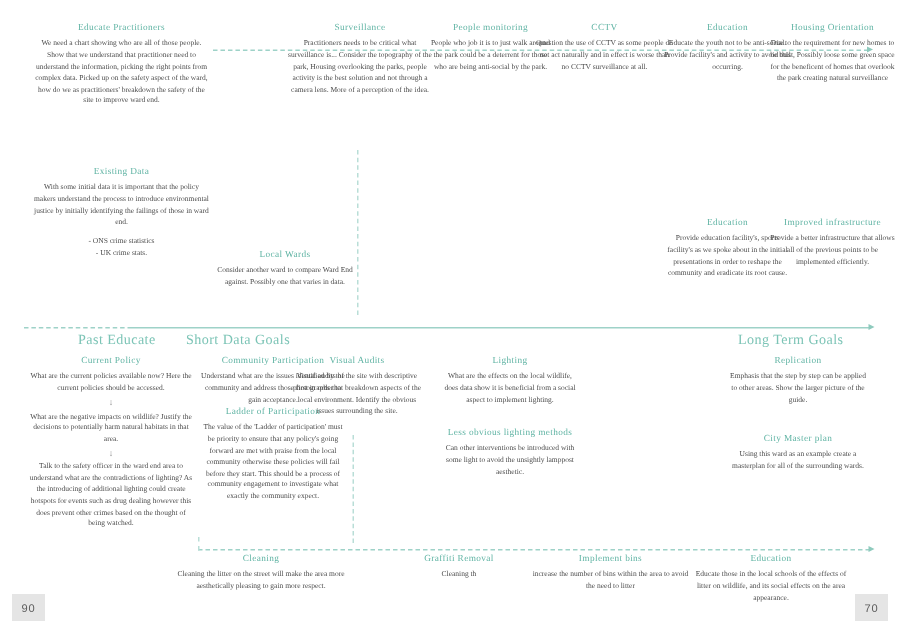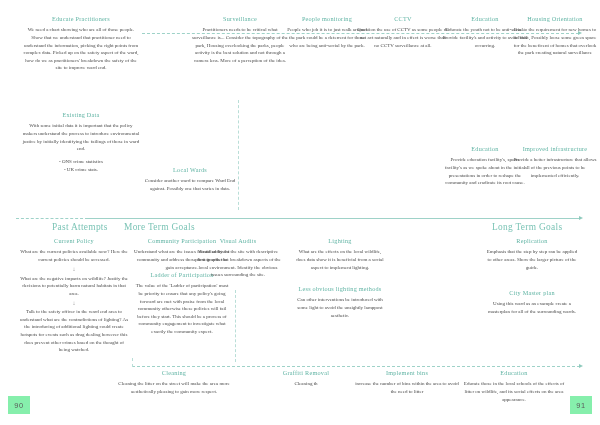--- a/index.html
+++ b/index.html
@@ -78,21 +78,21 @@
     text-align: center;
     color: #8a8a8a;
     font-size: 6px;
     line-height: 1;
     margin: 2.5px 0;
   }
 
   
   .page-num {
     position: absolute;
-    background: #86efac;
+    background: #e5e5e5;
     color: #5b5b5b;
     font-size: 7.4px;
     font-family: "Liberation Sans", sans-serif;
     letter-spacing: 0.6px;
     display: flex;
     align-items: center;
     justify-content: center;
   }
   .page-num.left  { left: 8px;  bottom: 11px; width: 22px; height: 18px; }
   .page-num.right { right: 8px; bottom: 11px; width: 22px; height: 18px; }
@@ -164,22 +164,22 @@
 
   <div class="note" style="left:512px; top:146px; width:86px;">
     <div class="note-title">Improved infrastructure</div>
     <div class="note-body">Provide a better infrastructure that allows all of the previous points to be implemented efficiently.</div>
   </div>
 
   <div class="rule" style="left:16px; top:218px; width:72px;"></div>
   <div class="rule solid" style="left:88px; top:218px; width:492px;"></div>
   <div class="arrow-head" style="left:579px; top:215.5px;"></div>
 
-  <div class="phase-title" style="position:absolute; left:52px; top:222px;">Past Attempts</div>
-  <div class="phase-title" style="position:absolute; left:124px; top:222px;">More Term Goals</div>
+  <div class="phase-title" style="position:absolute; left:52px; top:222px;">Past Educate</div>
+  <div class="phase-title" style="position:absolute; left:124px; top:222px;">Short Data Goals</div>
   <div class="phase-title" style="position:absolute; left:492px; top:222px;text-align:right;">Long Term Goals</div>
 
   <div class="vrule" style="left:235px; top:290px; height:72px;"></div>
 
   <div class="note" style="left:18px; top:238px; width:112px;">
     <div class="note-title">Current Policy</div>
     <div class="note-body">What are the current policies available now? Here the current policies should be accessed.</div>
     <div class="down-arrow">↓</div>
     <div class="note-body">What are the negative impacts on wildlife? Justify the decisions to potentially harm natural habitats in that area.</div>
     <div class="down-arrow">↓</div>
@@ -239,15 +239,15 @@
     <div class="note-title">Implement bins</div>
     <div class="note-body">increase the number of bins within the area to avoid the need to litter</div>
   </div>
 
   <div class="note" style="left:462px; top:370px; width:104px;">
     <div class="note-title">Education</div>
     <div class="note-body">Educate those in the local schools of the effects of litter on wildlife, and its social effects on the area appearance.</div>
   </div>
 
   <div class="page-num left">90</div>
-  <div class="page-num right">91</div>
+  <div class="page-num right">70</div>
 
 </div>
 
 </body></html>

